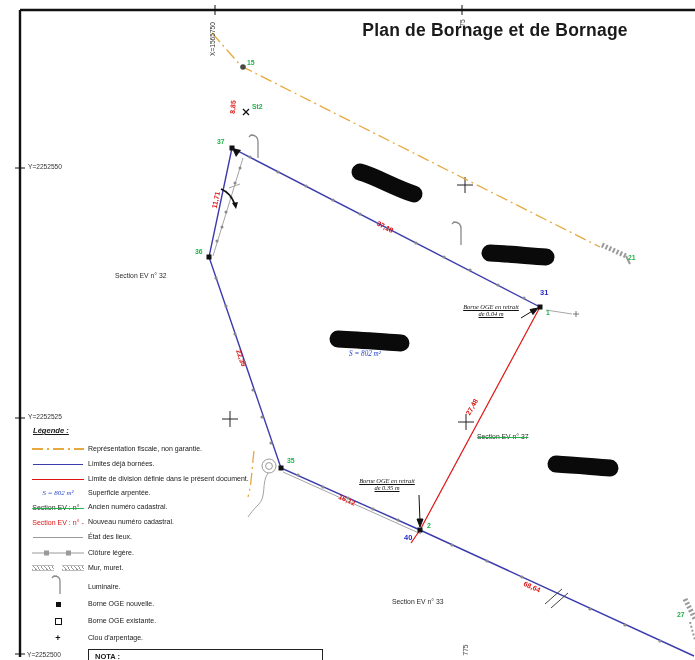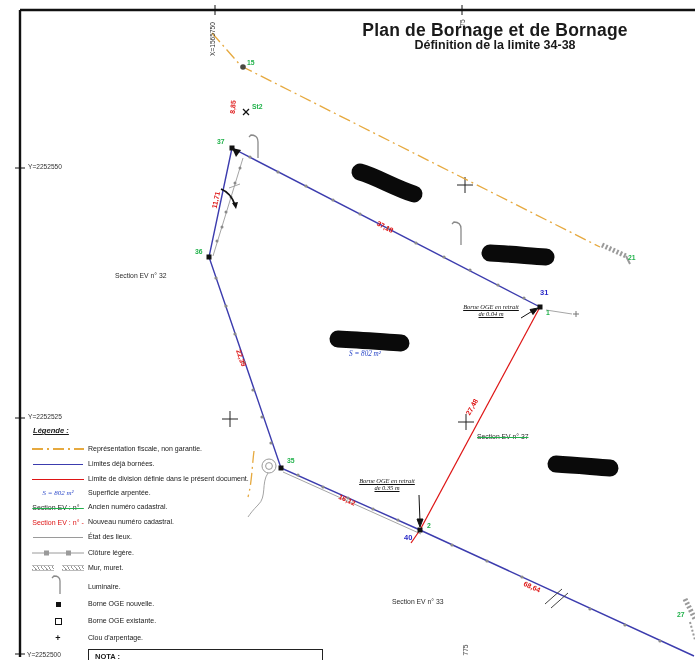--- a/index.html
+++ b/index.html
@@ -187,21 +187,20 @@
   <g stroke="#0a0a0a" stroke-width="17" stroke-linecap="round" stroke-linejoin="round" fill="none">
     <path d="M360,172 C375,176 395,188 414,194"></path>
     <path d="M490,253 C510,254 530,256 546,257"></path>
     <path d="M338,339 C360,340 385,342 401,343"></path>
     <path d="M556,464 C575,465 595,467 610,468"></path>
   </g>
 </svg>
 
 <div class="lbl" style="left:340px;top:21px;width:310px;text-align:center;">
   <div class="title">Plan de Bornage et de Bornage</div>
-  <div class="subtitle">Définition de la limite 34-38</div>
 </div>
 
 <div class="lbl coord rot" style="left:213px;top:39px;transform:translate(-50%,-50%) rotate(-90deg);">X=1565750</div>
 <div class="lbl coord rot" style="left:463px;top:23px;transform:translate(-50%,-50%) rotate(-90deg);">75</div>
 <div class="lbl coord" style="left:28px;top:164px;">Y=2252550</div>
 <div class="lbl coord" style="left:28px;top:414px;">Y=2252525</div>
 <div class="lbl coord" style="left:27px;top:652px;">Y=2252500</div>
 <div class="lbl coord rot" style="left:466px;top:650px;transform:translate(-50%,-50%) rotate(-90deg);">775</div>
 
 <div class="lbl ptg" style="left:247px;top:59px;">15</div>

